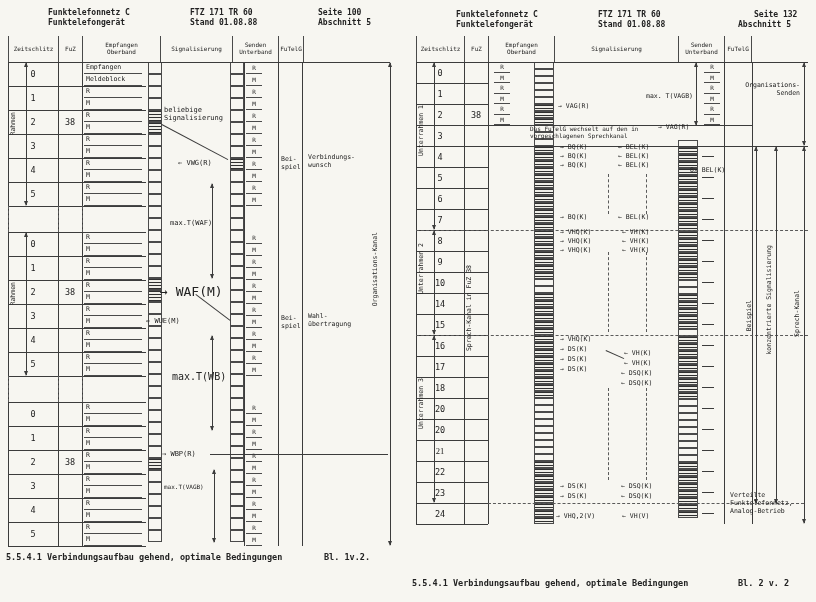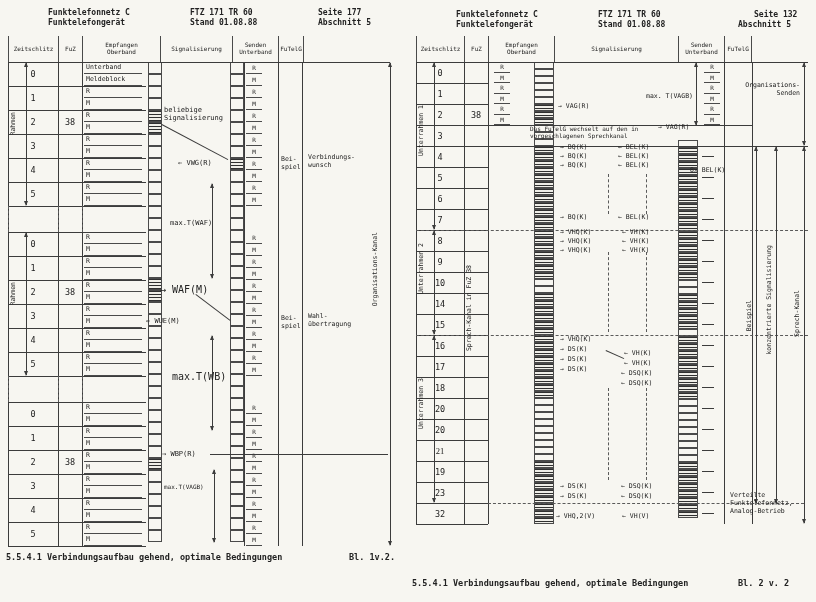--- a/index.html
+++ b/index.html
@@ -33,38 +33,38 @@
 </head>
 <body>
 
 <div class="page">
 
   <div class="panel" id="panel0" style="left:0">
     <div class="hdr" style="left:48px;top:8px">Funktelefonnetz C</div>
     <div class="hdr" style="left:48px;top:18px">Funktelefongerät</div>
     <div class="hdr" style="left:190px;top:8px">FTZ 171 TR 60</div>
     <div class="hdr" style="left:190px;top:18px">Stand 01.08.88</div>
-    <div class="hdr" style="left:318px;top:8px">Seite 177</div>
+    <div class="hdr" style="left:318px;top:8px">Seite 100</div>
     <div class="hdr" style="left:318px;top:18px">Abschnitt 5</div>
     <div class="caption" style="left:6px;top:552px">5.5.4.1 Verbindungsaufbau gehend, optimale Bedingungen</div>
-    <div class="caption" style="left:349px;top:552px">Bl. 1v.2.</div>
+    <div class="caption" style="left:324px;top:552px">Bl. 1v.2.</div>
   <div class="colhead" style="left: 8px; top: 36px; width: 50px; height: 26px;">Zeitschlitz</div>
       <div class="colhead" style="left: 58px; top: 36px; width: 24px; height: 26px;">FuZ</div>
       <div class="colhead" style="left: 82px; top: 36px; width: 78px; height: 26px;">Empfangen
 Oberband</div>
       <div class="colhead" style="left: 160px; top: 36px; width: 72px; height: 26px;">Signalisierung</div>
       <div class="colhead" style="left: 232px; top: 36px; width: 46px; height: 26px;">Senden
 Unterband</div>
       <div class="colhead last" style="left: 278px; top: 36px; width: 26px; height: 26px;">FuTelG</div>
       <div class="ann vert" style="left: 10px; top: 112px; font-size: 6.5px;">Rahmen</div>
       <div class="arrv" style="left: 26px; top: 63px; height: 142px;"></div>
       <div class="line" style="left: 8px; top: 62px; width: 138px; height: 1px;"></div>
       <div class="num" style="left: 8px; top: 69px; width: 50px;">0</div>
       <div class="empcell" style="left: 84px; top: 62px; width: 58px; height: 24px;">
-        <div style="height: 12px; line-height: 11px;">Unterband</div>
+        <div style="height: 12px; line-height: 11px;">Empfangen</div>
         <div style="height: 12px; line-height: 11px;">Meldeblock</div>
       </div>
       <div class="rmcell" style="left: 246px; top: 62px; width: 16px; height: 24px;">
         <div style="height: 12px; line-height: 12px;">R</div>
         <div style="height: 12px; line-height: 12px;">M</div>
       </div>
       <div class="line" style="left: 8px; top: 86px; width: 138px; height: 1px;"></div>
       <div class="num" style="left: 8px; top: 93px; width: 50px;">1</div>
       <div class="empcell" style="left: 84px; top: 86px; width: 58px; height: 24px;">
         <div style="height: 12px; line-height: 11px;">R</div>
@@ -343,21 +343,21 @@
       <div class="arrv" style="left: 214px; top: 470px; height: 72px;"></div>
       <div class="arrv" style="left: 390px; top: 63px; height: 482px;"></div>
       <div class="ann" style="left: 164px; top: 106px; font-size: 7px;">beliebige
 Signalisierung</div>
       <div class="ann" style="left: 178px; top: 159px; font-size: 7px;">← VWG(R)</div>
       <div class="ann" style="left: 281px; top: 156px; font-size: 6.5px;">Bei-
 spiel</div>
       <div class="ann" style="left: 308px; top: 154px; font-size: 6.5px;">Verbindungs-
 wunsch</div>
       <div class="ann" style="left: 170px; top: 219px; font-size: 7px;">max.T(WAF)</div>
-      <div class="ann" style="left: 160px; top: 284px; font-size: 10px;">→ WAF(M)</div>
+      <div class="ann" style="left: 160px; top: 284px; font-size: 13px;">→ WAF(M)</div>
       <div class="ann" style="left: 146px; top: 317px; font-size: 7px;">← WUE(M)</div>
       <div class="ann" style="left: 281px; top: 315px; font-size: 6.5px;">Bei-
 spiel</div>
       <div class="ann" style="left: 308px; top: 313px; font-size: 6.5px;">Wahl-
 übertragung</div>
       <div class="ann" style="left: 172px; top: 371px; font-size: 10px;">max.T(WB)</div>
       <div class="ann" style="left: 162px; top: 450px; font-size: 7px;">→ WBP(R)</div>
       <div class="ann" style="left: 164px; top: 483px; font-size: 6px;">max.T(VAGB)</div>
       <div class="ann vert" style="left: 372px; top: 232px; font-size: 6.5px;">Organisations-Kanal</div>
     </div>
@@ -451,27 +451,27 @@
       <div class="line" style="left: 8px; top: 398px; width: 72px; height: 1px;"></div>
       <div class="num" style="left: 8px; top: 404px; width: 48px;">20</div>
       <div class="line" style="left: 294px; top: 408px; width: 12px; height: 1px;"></div>
       <div class="line" style="left: 8px; top: 419px; width: 72px; height: 1px;"></div>
       <div class="num" style="left: 8px; top: 425px; width: 48px;">20</div>
       <div class="line" style="left: 294px; top: 429px; width: 12px; height: 1px;"></div>
       <div class="line" style="left: 8px; top: 440px; width: 72px; height: 1px;"></div>
       <div class="num" style="left: 8px; top: 446px; width: 48px; font-family: Liberation Serif, serif;">21</div>
       <div class="line" style="left: 294px; top: 450px; width: 12px; height: 1px;"></div>
       <div class="line" style="left: 8px; top: 461px; width: 72px; height: 1px;"></div>
-      <div class="num" style="left: 8px; top: 467px; width: 48px;">19</div>
+      <div class="num" style="left: 8px; top: 467px; width: 48px;">22</div>
       <div class="line" style="left: 294px; top: 471px; width: 12px; height: 1px;"></div>
       <div class="line" style="left: 8px; top: 482px; width: 72px; height: 1px;"></div>
       <div class="num" style="left: 8px; top: 488px; width: 48px;">23</div>
       <div class="line" style="left: 294px; top: 492px; width: 12px; height: 1px;"></div>
       <div class="line" style="left: 8px; top: 503px; width: 72px; height: 1px;"></div>
-      <div class="num" style="left: 8px; top: 509px; width: 48px;">32</div>
+      <div class="num" style="left: 8px; top: 509px; width: 48px;">24</div>
       <div class="line" style="left: 294px; top: 513px; width: 12px; height: 1px;"></div>
       <div class="line" style="left: 8px; top: 524px; width: 72px; height: 1px;"></div>
       <div class="strip-cell" style="left: 126px; top: 62px; width: 20px; height: 7px;"></div>
       <div class="strip-cell" style="left: 126px; top: 69px; width: 20px; height: 7px;"></div>
       <div class="strip-cell" style="left: 126px; top: 76px; width: 20px; height: 7px;"></div>
       <div class="strip-cell" style="left: 126px; top: 83px; width: 20px; height: 7px;"></div>
       <div class="strip-cell" style="left: 126px; top: 90px; width: 20px; height: 7px;"></div>
       <div class="strip-cell" style="left: 126px; top: 97px; width: 20px; height: 7px;"></div>
       <div class="strip-cell hatch" style="left: 126px; top: 104px; width: 20px; height: 7px;"></div>
       <div class="strip-cell hatch" style="left: 126px; top: 111px; width: 20px; height: 7px;"></div>

